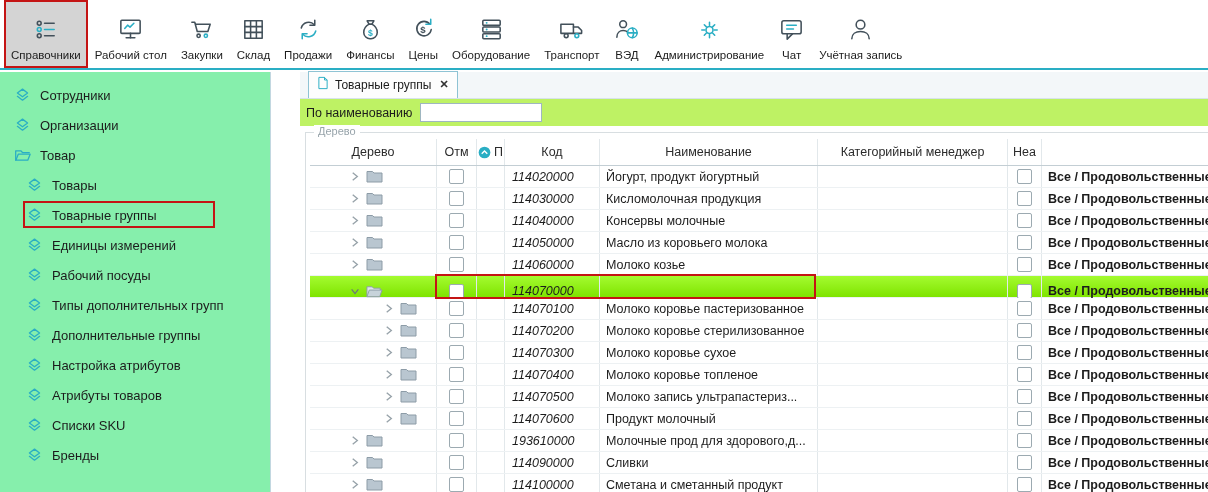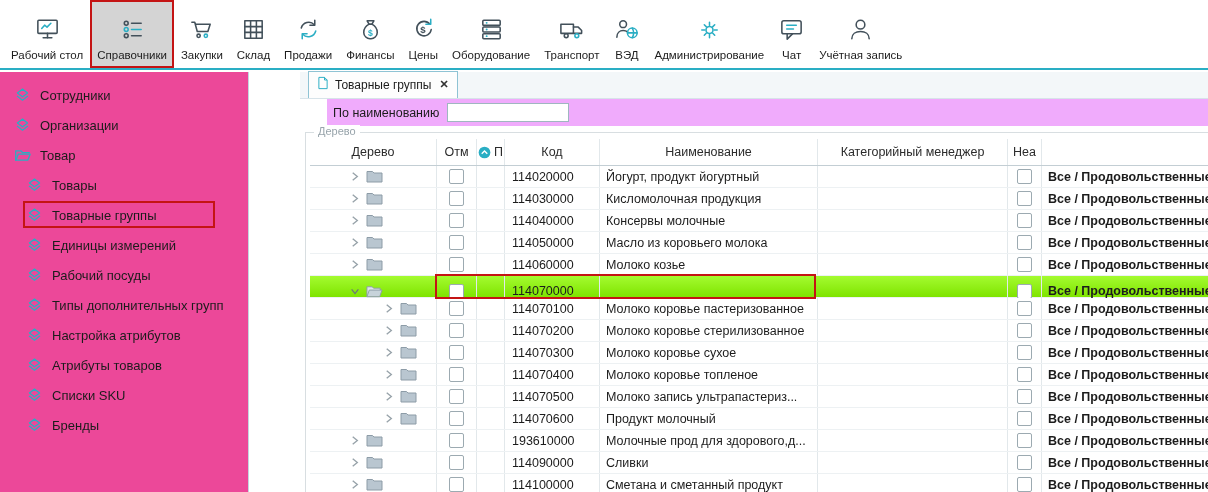--- a/index.html
+++ b/index.html
@@ -15,42 +15,42 @@
   .tb-item .icon{height:29px;display:flex;align-items:flex-end;}
   .tb-item .icon svg{width:27px;height:27px;fill:none;stroke:#42505a;stroke-width:1.6;
                      stroke-linecap:round;stroke-linejoin:round;}
   svg .ac{stroke:var(--accent,#2aaec4);}
   svg .fillac{fill:var(--accent,#2aaec4);stroke:none;}
   svg .tac{fill:var(--accent,#2aaec4);stroke:none;font-family:"Liberation Sans",sans-serif;font-weight:bold;}
   svg .tdark{fill:#42505a;stroke:none;font-family:"Liberation Sans",sans-serif;font-weight:bold;}
   .tb-item.active{background:#d4d4d4;outline:2px solid var(--annotation,#c41414);outline-offset:-2px;}
 
   
-  .sidebar{position:absolute;top:72px;left:0;width:249px;bottom:0;background:#ec4899;
+  .sidebar{position:absolute;top:72px;left:0;width:271px;bottom:0;background:#86efac;
            border-right:1px solid #c2d7e0;padding-top:8px;box-sizing:border-box;overflow:hidden;}
   .sb-item{position:relative;height:30px;display:flex;align-items:center;gap:9px;
            font-size:13px;padding-left:14px;cursor:pointer;}
   .sb-item.lvl1{padding-left:26px;text-align:center;}
   .sb-item .icon{width:17px;height:17px;display:flex;}
   .sb-item .icon svg{width:17px;height:17px;fill:none;stroke:var(--accent,#2aaec4);
                      stroke-width:1.5;stroke-linejoin:round;stroke-linecap:round;}
   .sb-annotation{position:absolute;left:23px;top:1px;width:192px;height:27px;
                  border:2px solid var(--annotation,#c41414);pointer-events:none;box-sizing:border-box;}
 
   
   .main{position:absolute;top:72px;left:300px;right:0;bottom:0;background:#fff;}
   .tabstrip{height:27px;background:#f3f7f9;border-bottom:1px solid #d7e3e9;display:flex;
             align-items:flex-end;padding-left:8px;box-sizing:border-box;}
   .tab{display:inline-flex;align-items:center;gap:6px;background:#fdfdfd;
        border:1px solid #8fc3d4;border-bottom:none;padding:4px 8px 5px;font-size:12px;cursor:pointer;}
   .tab-icon svg{width:12px;height:14px;fill:none;stroke:var(--accent,#2aaec4);stroke-width:1.3;}
   .tab-close{font-size:11px;font-weight:bold;color:#333;margin-left:2px;cursor:pointer;}
 
   .filter-row{height:27px;display:flex;align-items:center;gap:8px;padding-left:6px;
-              font-size:12.5px;background:#f0abfc;margin-left:27px;}
+              font-size:12.5px;background:#bef264;}
   .filter-input{width:122px;height:19px;border:1px solid #9fb6c0;box-sizing:border-box;
                 font-family:"Liberation Sans",sans-serif;font-size:12px;padding:0 3px;outline:none;}
 
   .groupbox{position:absolute;left:5px;right:-2px;top:60px;bottom:-2px;
             border:1px solid #d8dee1;box-sizing:border-box;}
   .groupbox-label{position:absolute;top:-8px;left:8px;background:#fff;padding:0 4px;
                   font-size:11px;color:#98a4ab;}
 
   
   .tbl{position:absolute;top:6px;left:4px;right:0;bottom:0;overflow:hidden;font-size:12.5px;}
@@ -62,60 +62,60 @@
   .th{justify-content:center;gap:3px;color:#2b2b2b;}
   .sort{display:flex;}
   .sort svg{width:13px;height:13px;}
   .tree-cell{gap:5px;}
   .expander{display:flex;width:11px;cursor:pointer;}
   .expander svg{width:10px;height:11px;}
   .folder{display:flex;}
   .folder svg{width:17px;height:13px;}
   .cb-cell{justify-content:center;}
   .cb{width:13px;height:13px;border:1px solid #9caab1;border-radius:2px;background:#fff;cursor:pointer;}
-  .code-cell{padding-left:7px;}
+  .code-cell{padding-left:7px;font-style:italic;}
   .name-cell{padding-left:6px;}
   .path-cell{padding-left:6px;font-weight:bold;border-right:none;}
   .tr.selected{background:linear-gradient(180deg,var(--sel1,#a4fb30),var(--sel2,#7fe400));}
   .tr.selected .name-cell{background:var(--selname,#c9ff8c);margin-top:30px;}
   .row-annotation{position:absolute;left:125px;width:381px;top:-2px;bottom:-2px;
                   border:2px solid var(--annotation,#c41414);pointer-events:none;z-index:4;box-sizing:border-box;}
 </style>
 </head>
 <body>
 
 <div class="app">
   <div class="toolbar">
-      <div class="tb-item">
-        <span class="icon">
-          <svg viewBox="0 0 28 28">
-            <rect x="4" y="4.5" width="20" height="13.5" rx="1"></rect>
-            <polyline class="ac" points="8,13 11,9.5 13.5,11.5 17.5,7.5"></polyline>
-            <line x1="14" y1="18" x2="14" y2="22.5"></line>
-            <line x1="9.5" y1="22.5" x2="18.5" y2="22.5"></line>
-          </svg>
-        </span>
-        <span class="tb-label">Рабочий стол</span>
-      </div>
       <div class="tb-item active">
         <span class="icon">
           <svg viewBox="0 0 28 28">
             <circle cx="7.5" cy="7.5" r="2"></circle>
             <line x1="13" y1="7.5" x2="23" y2="7.5"></line>
             <circle class="ac" cx="7.5" cy="14" r="2"></circle>
             <line class="ac" x1="13" y1="14" x2="23" y2="14"></line>
             <circle cx="7.5" cy="20.5" r="2"></circle>
             <line x1="13" y1="20.5" x2="23" y2="20.5"></line>
           </svg>
         </span>
         <span class="tb-label">Справочники</span>
       </div>
       <div class="tb-item">
         <span class="icon">
           <svg viewBox="0 0 28 28">
+            <rect x="4" y="4.5" width="20" height="13.5" rx="1"></rect>
+            <polyline class="ac" points="8,13 11,9.5 13.5,11.5 17.5,7.5"></polyline>
+            <line x1="14" y1="18" x2="14" y2="22.5"></line>
+            <line x1="9.5" y1="22.5" x2="18.5" y2="22.5"></line>
+          </svg>
+        </span>
+        <span class="tb-label">Рабочий стол</span>
+      </div>
+      <div class="tb-item">
+        <span class="icon">
+          <svg viewBox="0 0 28 28">
             <path d="M4 6.5h3l2.6 9.5h11l2.4-7.5H8.2"></path>
             <circle cx="11" cy="20.5" r="1.7"></circle>
             <circle class="ac" cx="18.5" cy="20.5" r="1.7"></circle>
           </svg>
         </span>
         <span class="tb-label">Закупки</span>
       </div>
       <div class="tb-item">
         <span class="icon">
           <svg viewBox="0 0 28 28">
@@ -290,20 +290,29 @@
         <span class="sb-label">Рабочий посуды</span>
       </div>
       <div class="sb-item lvl1">
         <span class="icon">
           <svg viewBox="0 0 20 20">
             <polygon points="10,2.5 16,7 10,11.5 4,7"></polygon>
             <polyline points="16,11 10,15.5 4,11"></polyline>
           </svg>
         </span>
         <span class="sb-label">Типы дополнительных групп</span>
+      </div>
+      <div class="sb-item lvl1">
+        <span class="icon">
+          <svg viewBox="0 0 20 20">
+            <polygon points="10,2.5 16,7 10,11.5 4,7"></polygon>
+            <polyline points="16,11 10,15.5 4,11"></polyline>
+          </svg>
+        </span>
+        <span class="sb-label">Дополнительные группы</span>
       </div>
       <div class="sb-item lvl1">
         <span class="icon">
           <svg viewBox="0 0 20 20">
             <polygon points="10,2.5 16,7 10,11.5 4,7"></polygon>
             <polyline points="16,11 10,15.5 4,11"></polyline>
           </svg>
         </span>
         <span class="sb-label">Настройка атрибутов</span>
       </div>

